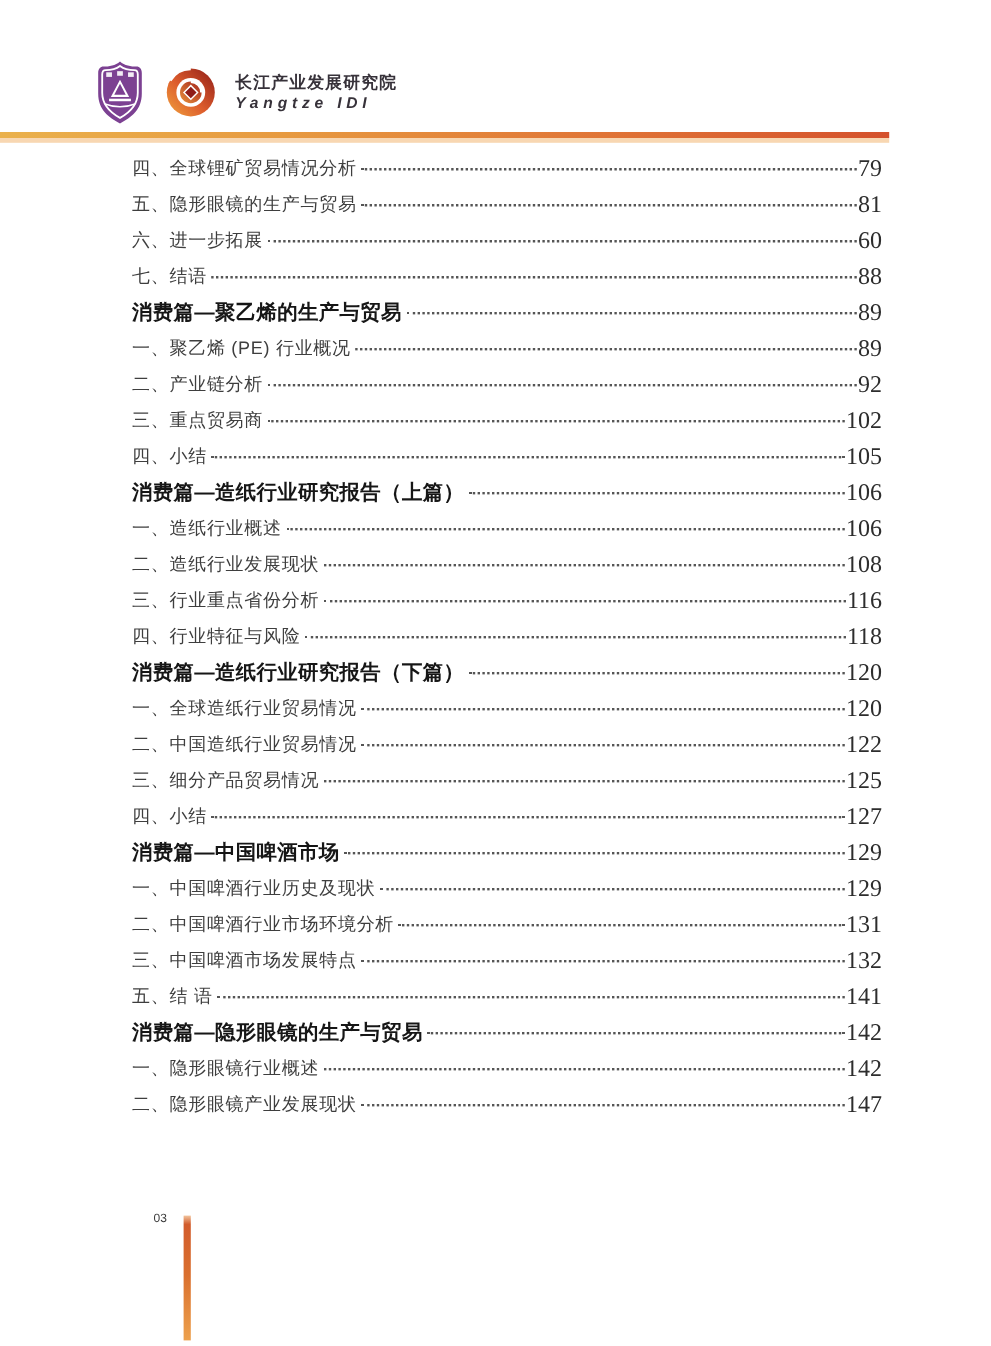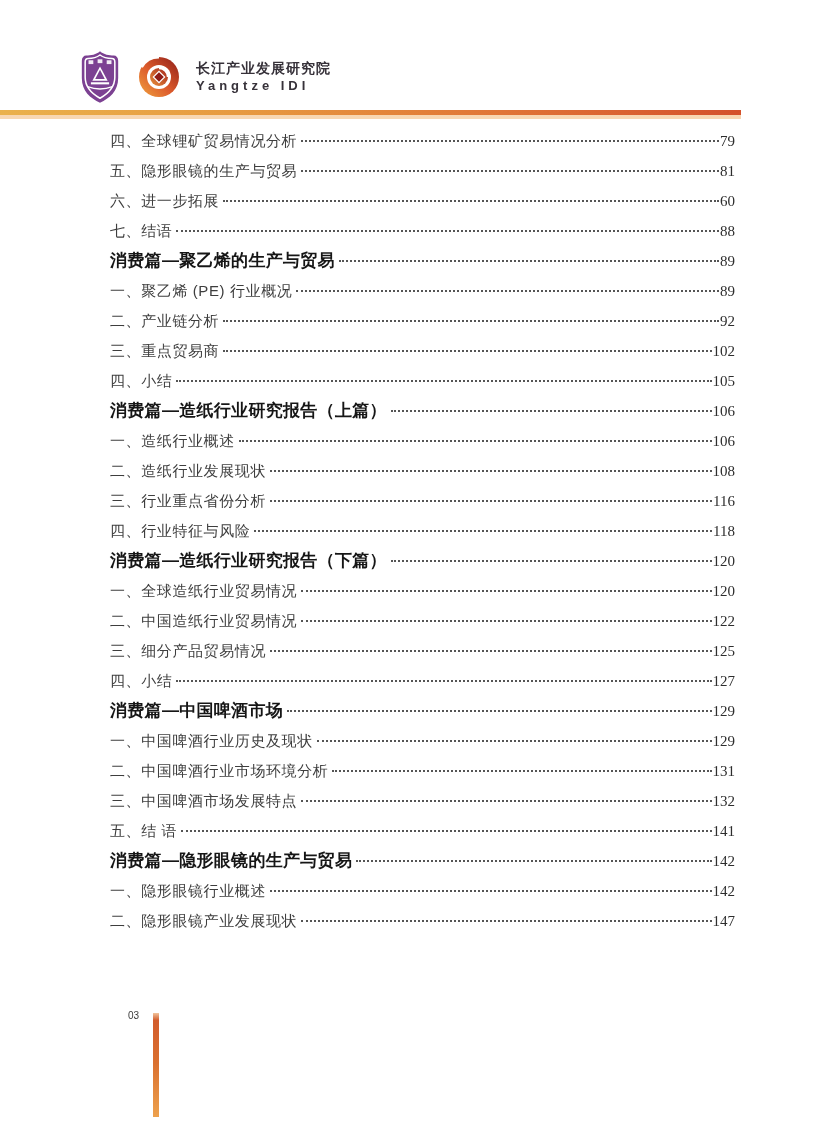--- a/index.html
+++ b/index.html
@@ -5,34 +5,34 @@
   * { margin:0; padding:0; box-sizing:border-box; }
   html,body { width:826px; height:1122px; background:#ffffff; overflow:hidden; position:relative;
     font-family:"Liberation Sans","DejaVu Sans",sans-serif; }
 
   
   .header { position:absolute; top:50px; left:78px; display:flex; align-items:center; gap:16px; }
   .emblem { width:44px; height:54px; display:block; }
   .swirl  { width:42px; height:42px; display:block; }
   .org-text { display:flex; flex-direction:column; line-height:1.15; }
   .org-cn { font-size:14px; font-weight:bold; color:#37323a; letter-spacing:1px; }
-  .org-en { font-size:13px; font-weight:bold; color:#37323a; letter-spacing:4px; margin-top:3px; }
+  .org-en { font-size:13px; font-weight:bold; color:#37323a; letter-spacing:4px; margin-top:3px;font-style:italic; }
 
   .divider { position:absolute; top:110px; left:0; width:741px; height:9px; }
   .divider .stripe-top { height:4.5px;
     background:linear-gradient(90deg,#eab14c 0%,#e79a40 32%,#e07436 68%,#d4512c 100%); }
   .divider .stripe-bottom { height:4.5px; background:#f8d7b2; }
 
   
   .toc { position:absolute; top:126px; left:110px; width:625px; }
   .toc-row { height:30px; display:flex; align-items:center; cursor:pointer; }
   .toc-label { font-size:15px; color:#3e3e3e; line-height:30px; letter-spacing:0.6px; white-space:nowrap; }
   .toc-row.bold .toc-label { font-weight:bold; color:#161616; font-size:17px; letter-spacing:0.3px; }
   .toc-dots { flex:1; border-bottom:2px dotted #555555; margin:0 1px 1px 4px; min-width:12px; }
-  .toc-page { font-family:"Liberation Serif","DejaVu Serif",serif; font-size:15px; color:#2d2d2d;
+  .toc-page { font-family:"Liberation Serif","DejaVu Serif",serif; font-size:20px; color:#2d2d2d;
     line-height:30px; white-space:nowrap; }
 
   
   .footer-page { position:absolute; top:1010px; left:128px; font-size:10px; color:#3a3a3a; }
   .footer-bar { position:absolute; top:1013px; left:153px; width:6px; height:104px;
     background:linear-gradient(180deg,#f2c49d 0%,#d25c2c 7%,#da702f 48%,#eda14d 100%); }
 </style>
 </head>
 <body>
 

